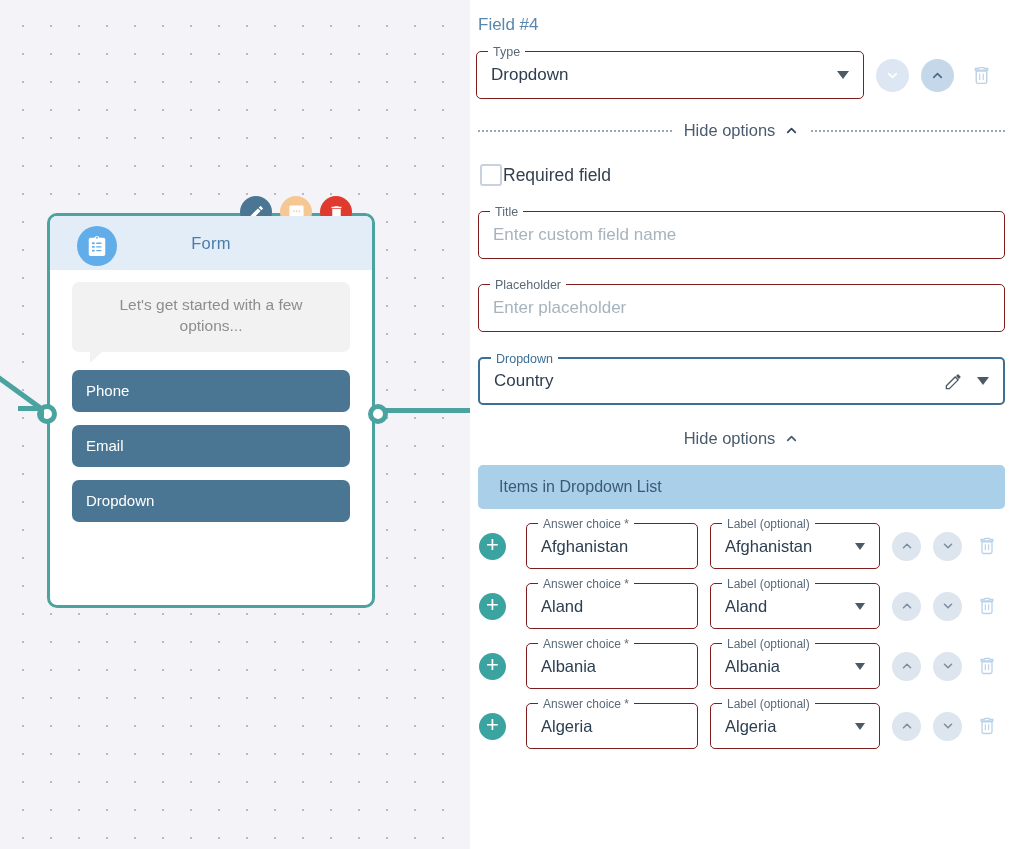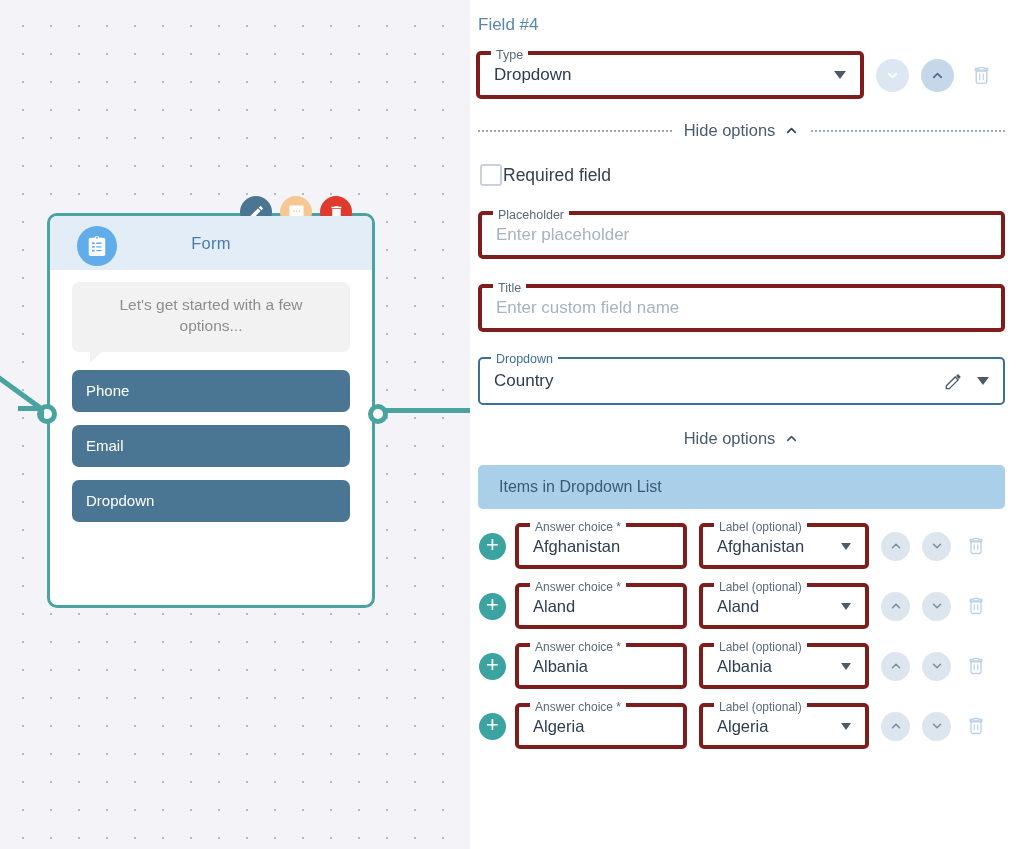--- a/index.html
+++ b/index.html
@@ -137,21 +137,21 @@
   #field-title {
     color: #5b87ae;
     font-size: 17px;
     margin: 15px 0 6px 0;
     padding-left: 2px;
   }
 
   
   .ofield {
     position: relative;
-    border: 4px solid #7f1d1d;
+    border: 1px solid #7f1d1d;
     border-radius: 5px;
     height: 48px;
     background: #ffffff;
     display: flex; align-items: center;
     padding: 0 14px;
   }
   .ofield.focused { border: 2px solid #3d6f96; }
   .ofield .leg {
     position: absolute; top: -8px; left: 11px;
     background: #ffffff;
@@ -232,21 +232,21 @@
   }
   .plus-btn {
     width: 27px; height: 27px; border-radius: 50%;
     background: #3ba3a0; color: #fff;
     display: flex; align-items: center; justify-content: center;
     font-size: 22px; line-height: 0; font-weight: 400;
     flex: 0 0 27px; cursor: pointer;
   }
   .plus-btn span { margin-top: -2px; }
   .arow .ofield { height: 46px; }
-  .arow .ans { flex: 0 0 172px; margin-left: 9px; }
+  .arow .ans { flex: 0 0 172px; margin-left: 20px; }
   .arow .lab { flex: 0 0 170px; margin-left: 12px; }
   .arow .val { font-size: 16.5px; }
   .arow .leg { font-size: 12px; }
   .small-circ {
     width: 29px; height: 29px; border-radius: 50%;
     background: #dde5ee;
     display: flex; align-items: center; justify-content: center;
     margin-left: 12px; cursor: pointer; flex: 0 0 29px;
   }
   .trash-btn {
@@ -361,27 +361,27 @@
       <span class="dotted"></span>
     </div>
 
     <div id="required-row">
       <div id="required-box"></div>
       <div id="required-label">Required field</div>
     </div>
 
     <div class="stack">
       <div class="ofield">
+        <span class="leg">Title</span>
+        <span class="ph">Enter custom field name</span>
+      </div>
+
+      <div class="ofield">
         <span class="leg">Placeholder</span>
         <span class="ph">Enter placeholder</span>
-      </div>
-
-      <div class="ofield">
-        <span class="leg">Title</span>
-        <span class="ph">Enter custom field name</span>
       </div>
 
       <div class="ofield focused">
         <span class="leg">Dropdown</span>
         <span class="val">Country</span>
         <span style="margin-left:auto; display:flex; align-items:center; gap:14px;">
           <svg width="19" height="19" viewBox="0 0 24 24">
             <path d="M3 17.25V21h3.75L17.81 9.94l-3.75-3.75L3 17.25z" fill="none" stroke="#4c5a66" stroke-width="1.7"></path>
             <path d="M20.71 7.04a1 1 0 0 0 0-1.41l-2.34-2.34a1 1 0 0 0-1.41 0l-1.83 1.83 3.75 3.75 1.83-1.83z" fill="#4c5a66"></path>
           </svg>

